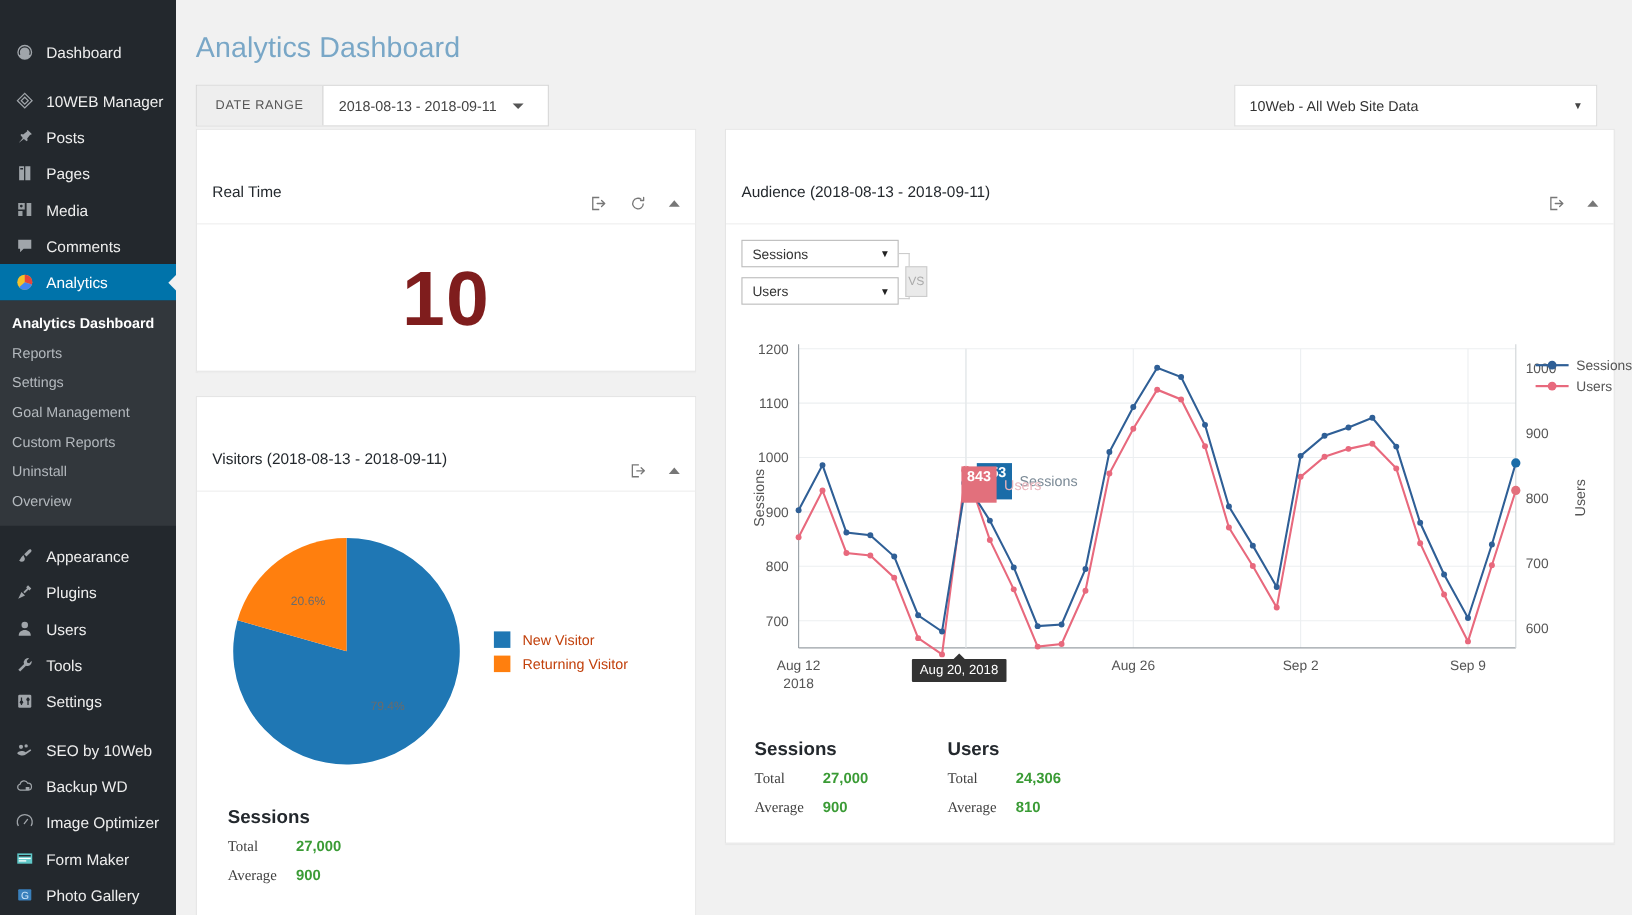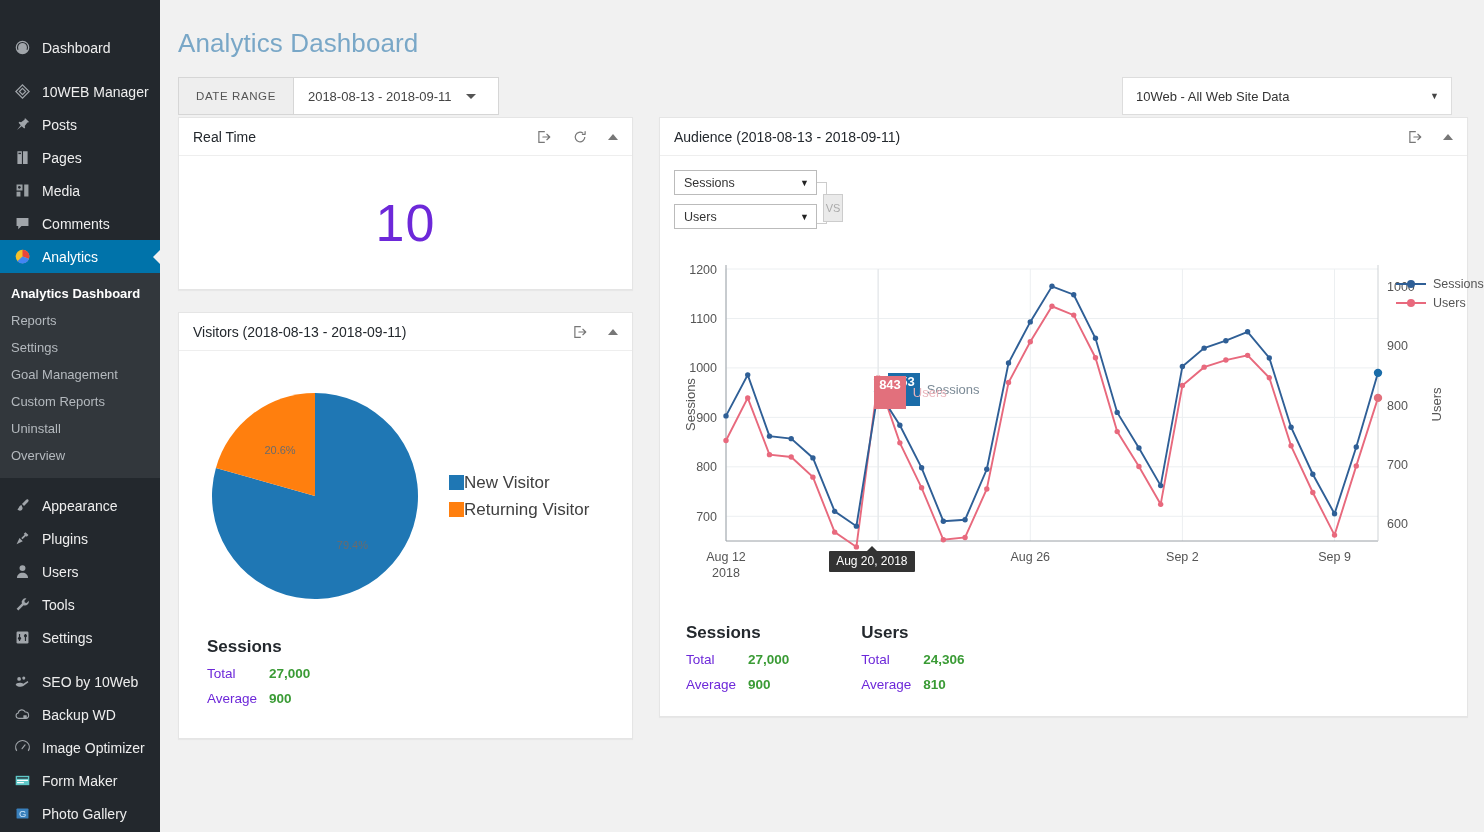--- a/index.html
+++ b/index.html
@@ -139,22 +139,23 @@
 
   .panel {
     background: #fff;
     border: 1px solid #e5e5e5;
     box-shadow: 0 1px 1px rgba(0,0,0,.04);
     margin-bottom: 22px;
   }
   .panel-head {
     height: 38px;
     border-bottom: 1px solid #eee;
-    display: flex; align-items: center;
+    display: flex; 
     padding: 0 14px 0 14px;
+    margin-top: 48px;
   }
   .panel-title {
     font-size: 14px;
     color: #23282d;
     flex: 1 1 auto;
   }
   .panel-actions { display: flex; align-items: center; gap: 20px; color: #777; }
   .panel-actions .act { cursor: pointer; display:flex; align-items:center; }
   .chev-up {
     width: 0; height: 0;
@@ -162,42 +163,42 @@
     border-right: 5px solid transparent;
     border-bottom: 6px solid #777;
   }
 
   
   #realtime-body {
     height: 133px;
     display: flex; align-items: center; justify-content: center;
   }
   #realtime-number {
-    font-size: 52px;
-    color: #6d28d9;
-    font-weight: 400;
+    font-size: 70px;
+    color: #7f1d1d;
+    font-weight: 700;
     line-height: 1;
     letter-spacing: 1px;
   }
 
   
   #visitors-body { padding: 10px 0 22px 0; }
   #pie-row { display: flex; align-items: center; height: 270px; padding-left: 8px;}
   #pie-wrap { width: 256px; display:flex; justify-content:center; }
   #pie-legend { display: flex; flex-direction: column; gap: 7px; padding-left: 6px; }
-  .lg-row { display: flex; align-items: center; font-size: 17px; color: #404040; }
+  .lg-row { display: flex; align-items: center; gap: 11px; font-size: 13px; color: #c2410c; }
   .lg-sw { width: 15px; height: 15px; flex: 0 0 15px; }
 
   .stats-block { padding: 6px 0 0 28px; display: flex; gap: 88px; }
   .stat-h {
     font-size: 17px; font-weight: bold; color: #23282d;
     margin-bottom: 9px;
   }
   .stat-line { display: flex; font-size: 13.5px; margin-bottom: 10px; }
-  .stat-k { color: #6d28d9; width: 62px; }
+  .stat-k { color: #404040; width: 62px; font-family: Liberation Serif, serif; }
   .stat-v { color: #3a9b35; font-weight: bold; }
 
   
   #audience-body { padding: 14px 0 14px 0; position: relative; }
   #metric-selects {
     display: flex; align-items: flex-start;
     padding-left: 14px;
     position: relative;
     width: 200px;
   }

